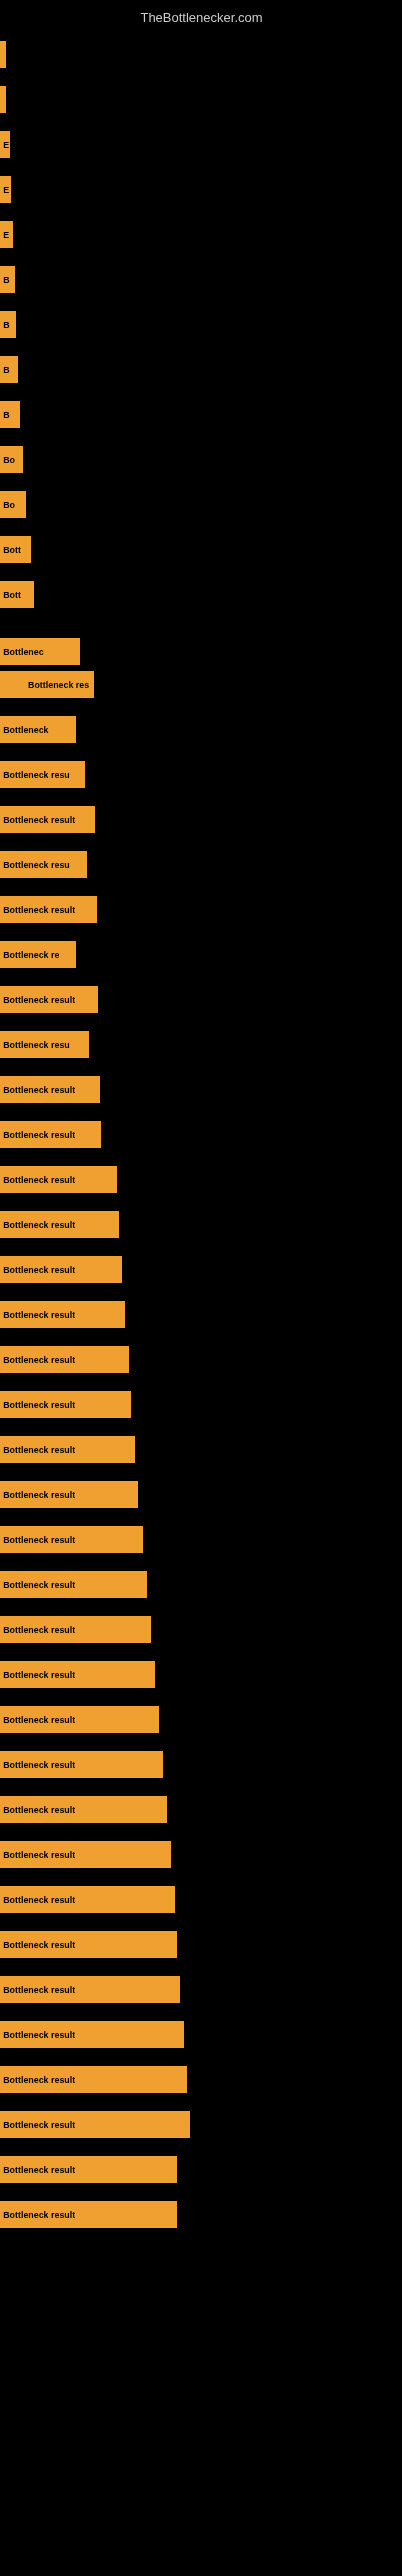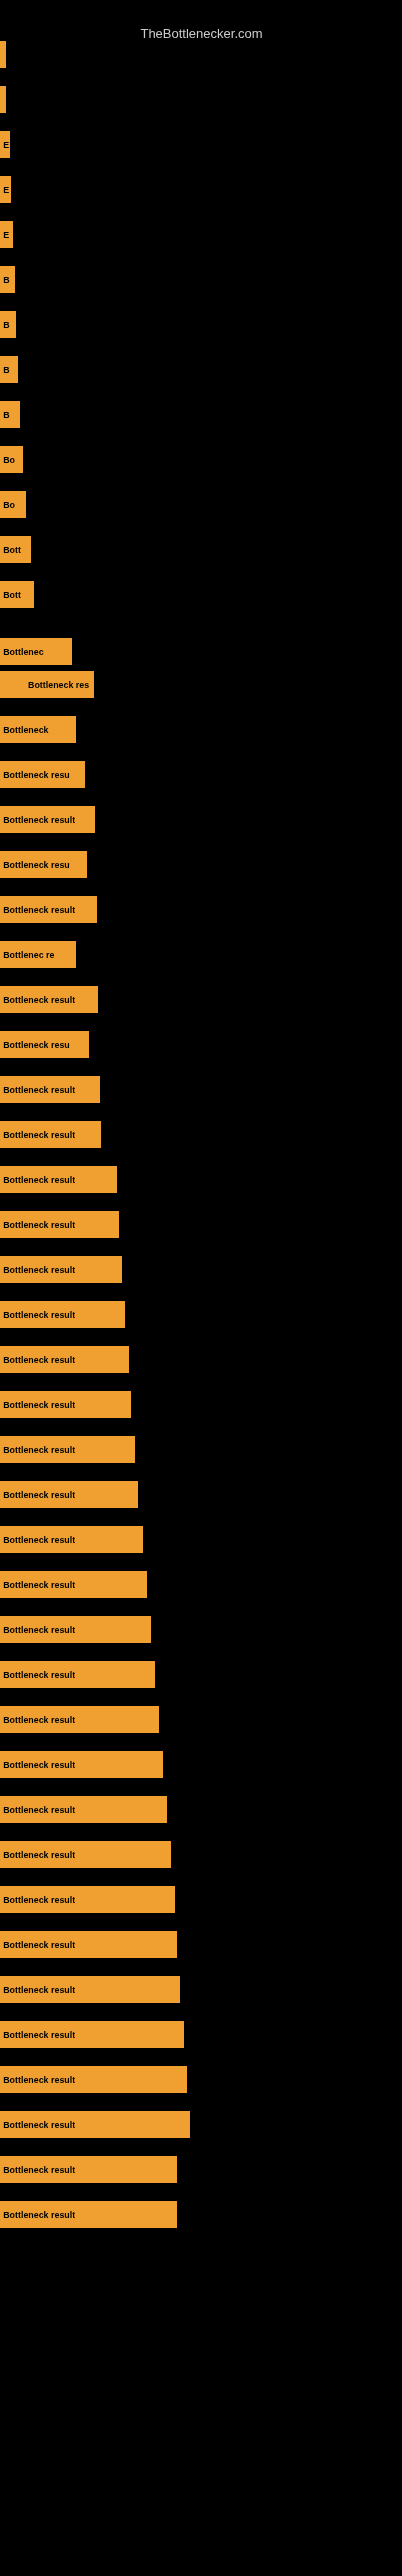--- a/index.html
+++ b/index.html
@@ -16,21 +16,21 @@
       position: relative;
       overflow-x: hidden;
     }
 
     .site-title {
       color: #cccccc;
       font-size: 13px;
       text-align: center;
       padding: 6.4px 0;
       position: absolute;
-      top: 20px;
+      top: 4px;
       width: 100%;
     }
 
     .bars-container {
       position: absolute;
       top: 32px;
       left: 0;
       width: 100%;
     }
 
@@ -125,21 +125,21 @@
       <div class="bar" style="width: 31px;">
         <span class="bar-label">Bott</span>
       </div>
     </div>
     <div class="bar-row">
       <div class="bar" style="width: 34px;">
         <span class="bar-label">Bott</span>
       </div>
     </div>
     <div class="bar-row">
-      <div class="bar" style="width: 72px; margin-top: 24px;">
+      <div class="bar" style="width: 80px; margin-top: 24px;">
         <span class="bar-label">Bottlenec</span>
       </div>
     </div>
     <div class="bar-row">
       <div class="bar" style="width: 94px; padding-left: 28px;">
         <span class="bar-label">Bottleneck res</span>
       </div>
     </div>
     <div class="bar-row">
       <div class="bar" style="width: 76px;">
@@ -161,21 +161,21 @@
         <span class="bar-label">Bottleneck resu</span>
       </div>
     </div>
     <div class="bar-row">
       <div class="bar" style="width: 97px;">
         <span class="bar-label">Bottleneck result</span>
       </div>
     </div>
     <div class="bar-row">
       <div class="bar" style="width: 76px;">
-        <span class="bar-label">Bottlenec re</span>
+        <span class="bar-label">Bottleneck re</span>
       </div>
     </div>
     <div class="bar-row">
       <div class="bar" style="width: 98px;">
         <span class="bar-label">Bottleneck result</span>
       </div>
     </div>
     <div class="bar-row">
       <div class="bar" style="width: 89px;">
         <span class="bar-label">Bottleneck resu</span>

